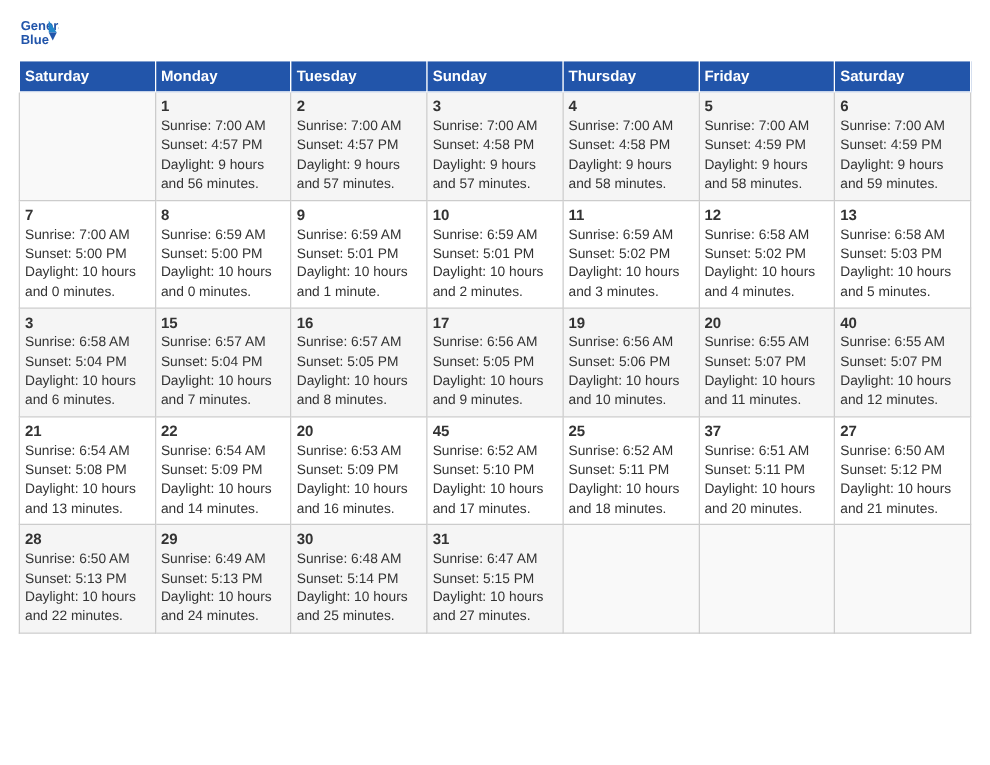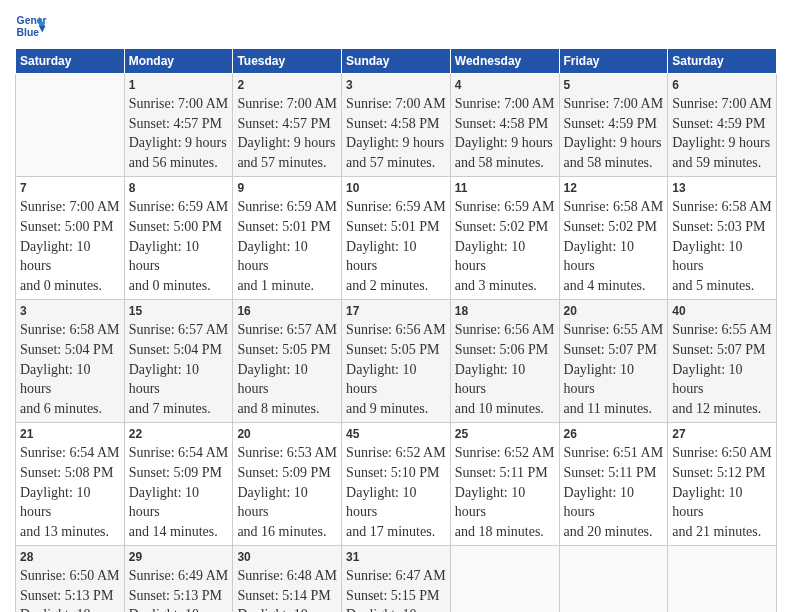--- a/index.html
+++ b/index.html
@@ -60,24 +60,23 @@
       width: 14.28%;
     }
     .day-num {
       font-size: 12px;
       font-weight: bold;
       color: #333;
       display: block;
       margin-bottom: 2px;
     }
     .day-info {
-      font-size: 14px;
+      font-size: 11px;
       color: #333;
       line-height: 1.4;
-      font-family: Liberation Serif, serif;
     }
     .empty-cell {
       background: #f9f9f9;
     }
     tbody tr:nth-child(odd) {
       background-color: #f5f5f5;
     }
     tbody tr:nth-child(even) {
       background-color: #ffffff;
     }
@@ -100,21 +99,21 @@
   </div>
 </div>
 
 <table>
   <thead>
     <tr>
     <th>Saturday</th>
         <th>Monday</th>
         <th>Tuesday</th>
         <th>Sunday</th>
-        <th>Wednesday</th>
+        <th>Thursday</th>
         <th>Friday</th>
         <th>Saturday</th>
       </tr>
   </thead>
   <tbody id="calendar-body">
   <tr>
         <td class="empty-cell"></td>
         <td>
           <span class="day-num">1</span>
           <div class="day-info">Sunrise: 7:00 AM<br>Sunset: 4:57 PM<br>Daylight: 9 hours<br>and 56 minutes.</div>
@@ -181,21 +180,21 @@
         </td>
         <td>
           <span class="day-num">16</span>
           <div class="day-info">Sunrise: 6:57 AM<br>Sunset: 5:05 PM<br>Daylight: 10 hours<br>and 8 minutes.</div>
         </td>
         <td>
           <span class="day-num">17</span>
           <div class="day-info">Sunrise: 6:56 AM<br>Sunset: 5:05 PM<br>Daylight: 10 hours<br>and 9 minutes.</div>
         </td>
         <td>
-          <span class="day-num">18</span>
+          <span class="day-num">19</span>
           <div class="day-info">Sunrise: 6:56 AM<br>Sunset: 5:06 PM<br>Daylight: 10 hours<br>and 10 minutes.</div>
         </td>
         <td>
           <span class="day-num">20</span>
           <div class="day-info">Sunrise: 6:55 AM<br>Sunset: 5:07 PM<br>Daylight: 10 hours<br>and 11 minutes.</div>
         </td>
         <td>
           <span class="day-num">40</span>
           <div class="day-info">Sunrise: 6:55 AM<br>Sunset: 5:07 PM<br>Daylight: 10 hours<br>and 12 minutes.</div>
         </td>
@@ -215,21 +214,21 @@
         </td>
         <td>
           <span class="day-num">45</span>
           <div class="day-info">Sunrise: 6:52 AM<br>Sunset: 5:10 PM<br>Daylight: 10 hours<br>and 17 minutes.</div>
         </td>
         <td>
           <span class="day-num">25</span>
           <div class="day-info">Sunrise: 6:52 AM<br>Sunset: 5:11 PM<br>Daylight: 10 hours<br>and 18 minutes.</div>
         </td>
         <td>
-          <span class="day-num">26</span>
+          <span class="day-num">37</span>
           <div class="day-info">Sunrise: 6:51 AM<br>Sunset: 5:11 PM<br>Daylight: 10 hours<br>and 20 minutes.</div>
         </td>
         <td>
           <span class="day-num">27</span>
           <div class="day-info">Sunrise: 6:50 AM<br>Sunset: 5:12 PM<br>Daylight: 10 hours<br>and 21 minutes.</div>
         </td>
       </tr>
       <tr>
         <td>
           <span class="day-num">28</span>

